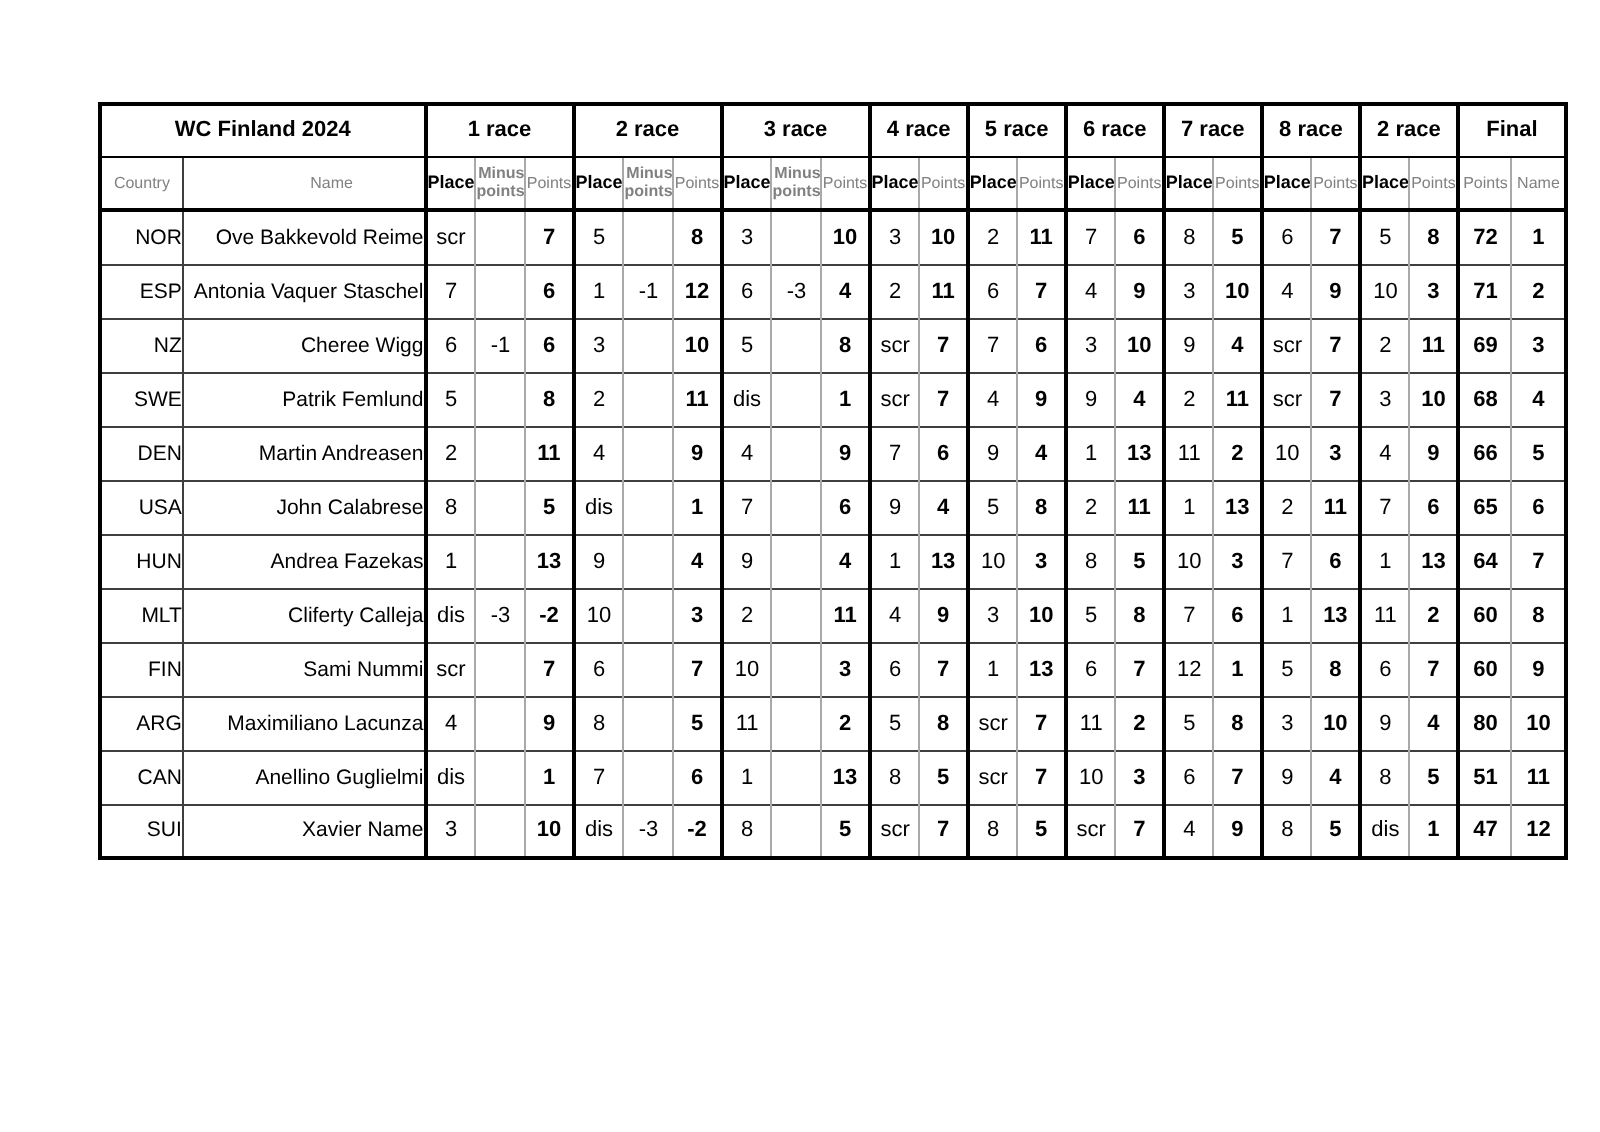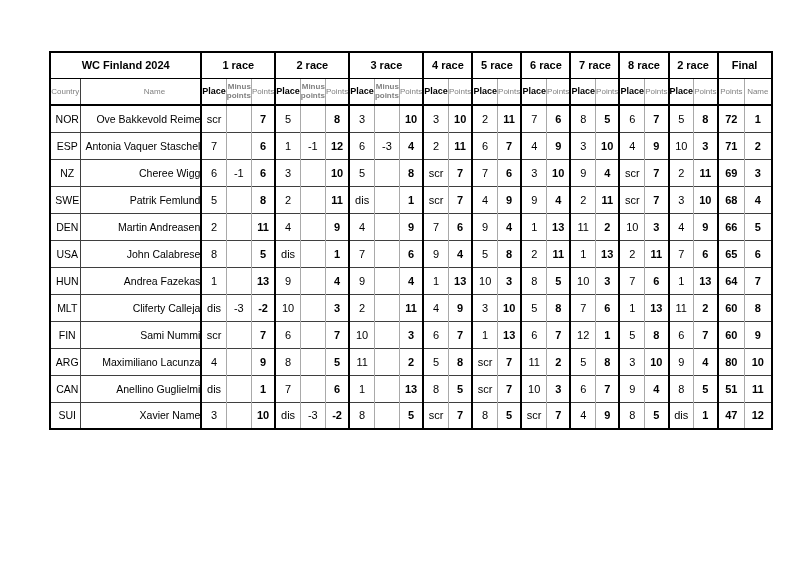--- a/index.html
+++ b/index.html
@@ -21,21 +21,21 @@
   thead tr.row-groups th { height:26px; font-size:11px; font-weight:bold; border-bottom:1px solid #000; }
   
   thead tr.row-cols th { height:27px; border-bottom:2px solid #000; }
   .h-sub   { font-size:8px;  font-weight:normal; color:#818181; }
   .h-minus { font-size:8px;  font-weight:bold; color:#818181; white-space:normal; line-height:9px;text-align:right; }
   .h-place { font-size:9px;  font-weight:bold; color:#000; }
   .h-title { font-size:11px; font-weight:bold; }
   
   tbody tr { height:27px; }
   tbody td { border-top:1px solid #3f3f3f; font-size:11px; }
-  td.c-country { text-align:center; padding-left:4px; font-size:10.5px; }
+  td.c-country { text-align:right; padding-left:16px; font-size:10.5px; }
   td.c-name    { text-align:right; padding-left:5px; font-size:10.5px; }
   .v-dark  { border-left:1px solid #3f3f3f;padding-left:28px; }
   .v-thin  { border-left:1px solid #a9a9a9; }
   .v-thick { border-left:2px solid #000; }
   .bold    { font-weight:bold; }
 </style>
 </head>
 <body>
 
 <div class="page">

